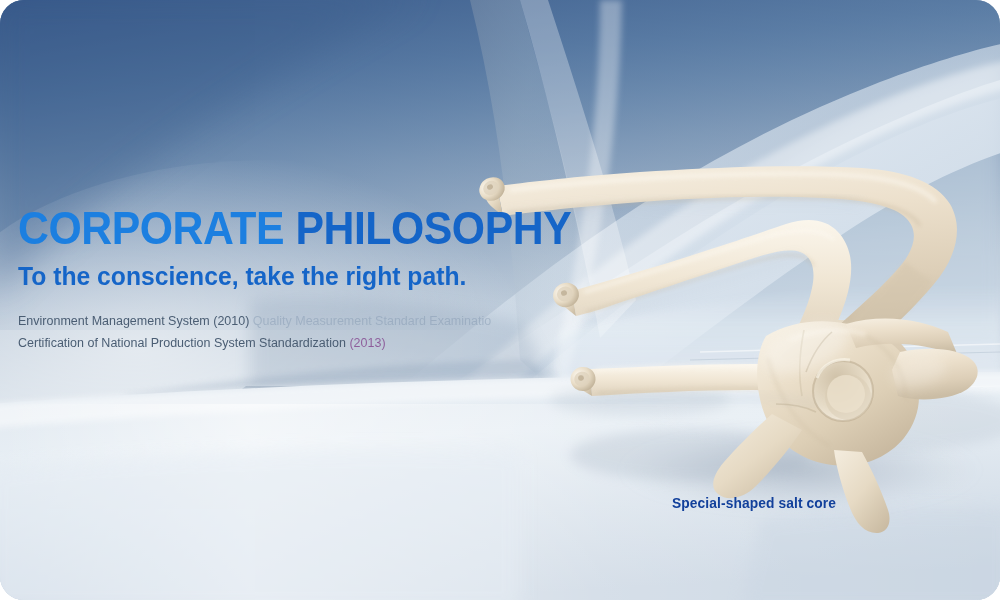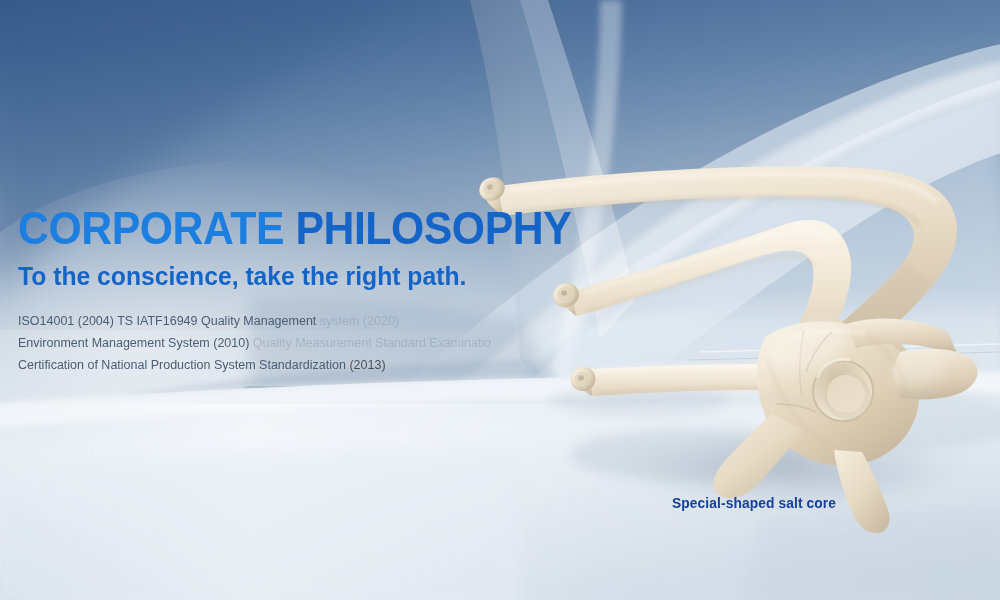--- a/index.html
+++ b/index.html
@@ -5,20 +5,21 @@
 <style>
   * { margin:0; padding:0; box-sizing:border-box; }
   html, body {
     width:1000px; height:600px; overflow:hidden;
     font-family:"Liberation Sans", sans-serif;
     background:#ffffff;
   }
   #banner {
     position:relative; width:1000px; height:600px; overflow:hidden;
     background:#b8c6d6;
+    border-radius:24px;
   }
   .layer { position:absolute; inset:0; }
   svg.layer { display:block; width:1000px; height:600px; }
 
   
   #text-block {
     position:absolute; left:18px; top:205px; width:600px; z-index:40;
   }
   #headline {
     font-size:46px; line-height:1.0; font-weight:bold;
@@ -34,21 +35,21 @@
     font-family:"Liberation Sans Narrow","Liberation Sans", sans-serif;
     transform:scaleX(0.95); transform-origin:left center;
     color:#1565c8;
   }
   #certs { margin-top:19px; }
   #certs .cert-line {
     font-size:12.5px; line-height:22px; white-space:nowrap;
     font-family:"Liberation Sans", sans-serif;
     color:#4a5d73;
   }
-  #certs .cert-line .fade-1 { color:#000000; opacity:.62; }
+  #certs .cert-line .fade-1 { color:#701a75; opacity:.62; }
   #certs .cert-line .fade-2 { color:#7a90aa; opacity:.40; }
 
   
   #product-caption {
     position:absolute; left:672px; top:494px; z-index:45;
     font-size:15px; font-weight:bold; white-space:nowrap;
     letter-spacing:0.1px; color:#12409b;
     font-family:"Liberation Sans Narrow","Liberation Sans", sans-serif;
     transform:scaleX(0.92); transform-origin:left center;
   }
@@ -357,21 +358,20 @@
 
   <div id="text-block">
 
     <div id="headline">
       <span class="w1">CORPORATE</span><span> </span><span class="w2">PHILOSOPHY</span>
     </div>
 
     <div id="tagline">To the conscience, take the right path.</div>
 
     <div id="certs">
-      <div class="cert-line"><span>ISO14001 (2004)  TS IATF16949 Quality Management </span><span class="fade-2">system (2020)</span></div>
       <div class="cert-line"><span>Environment Management System (2010)</span><span class="fade-2">   Quality Measurement Standard Examinatio</span></div>
       <div class="cert-line"><span>Certification of National Production System Standardization </span><span class="fade-1">(2013)</span></div>
     </div>
   </div>
 
   <div id="product-caption">Special-shaped salt core</div>
 
 </div>
 
 </body></html>

